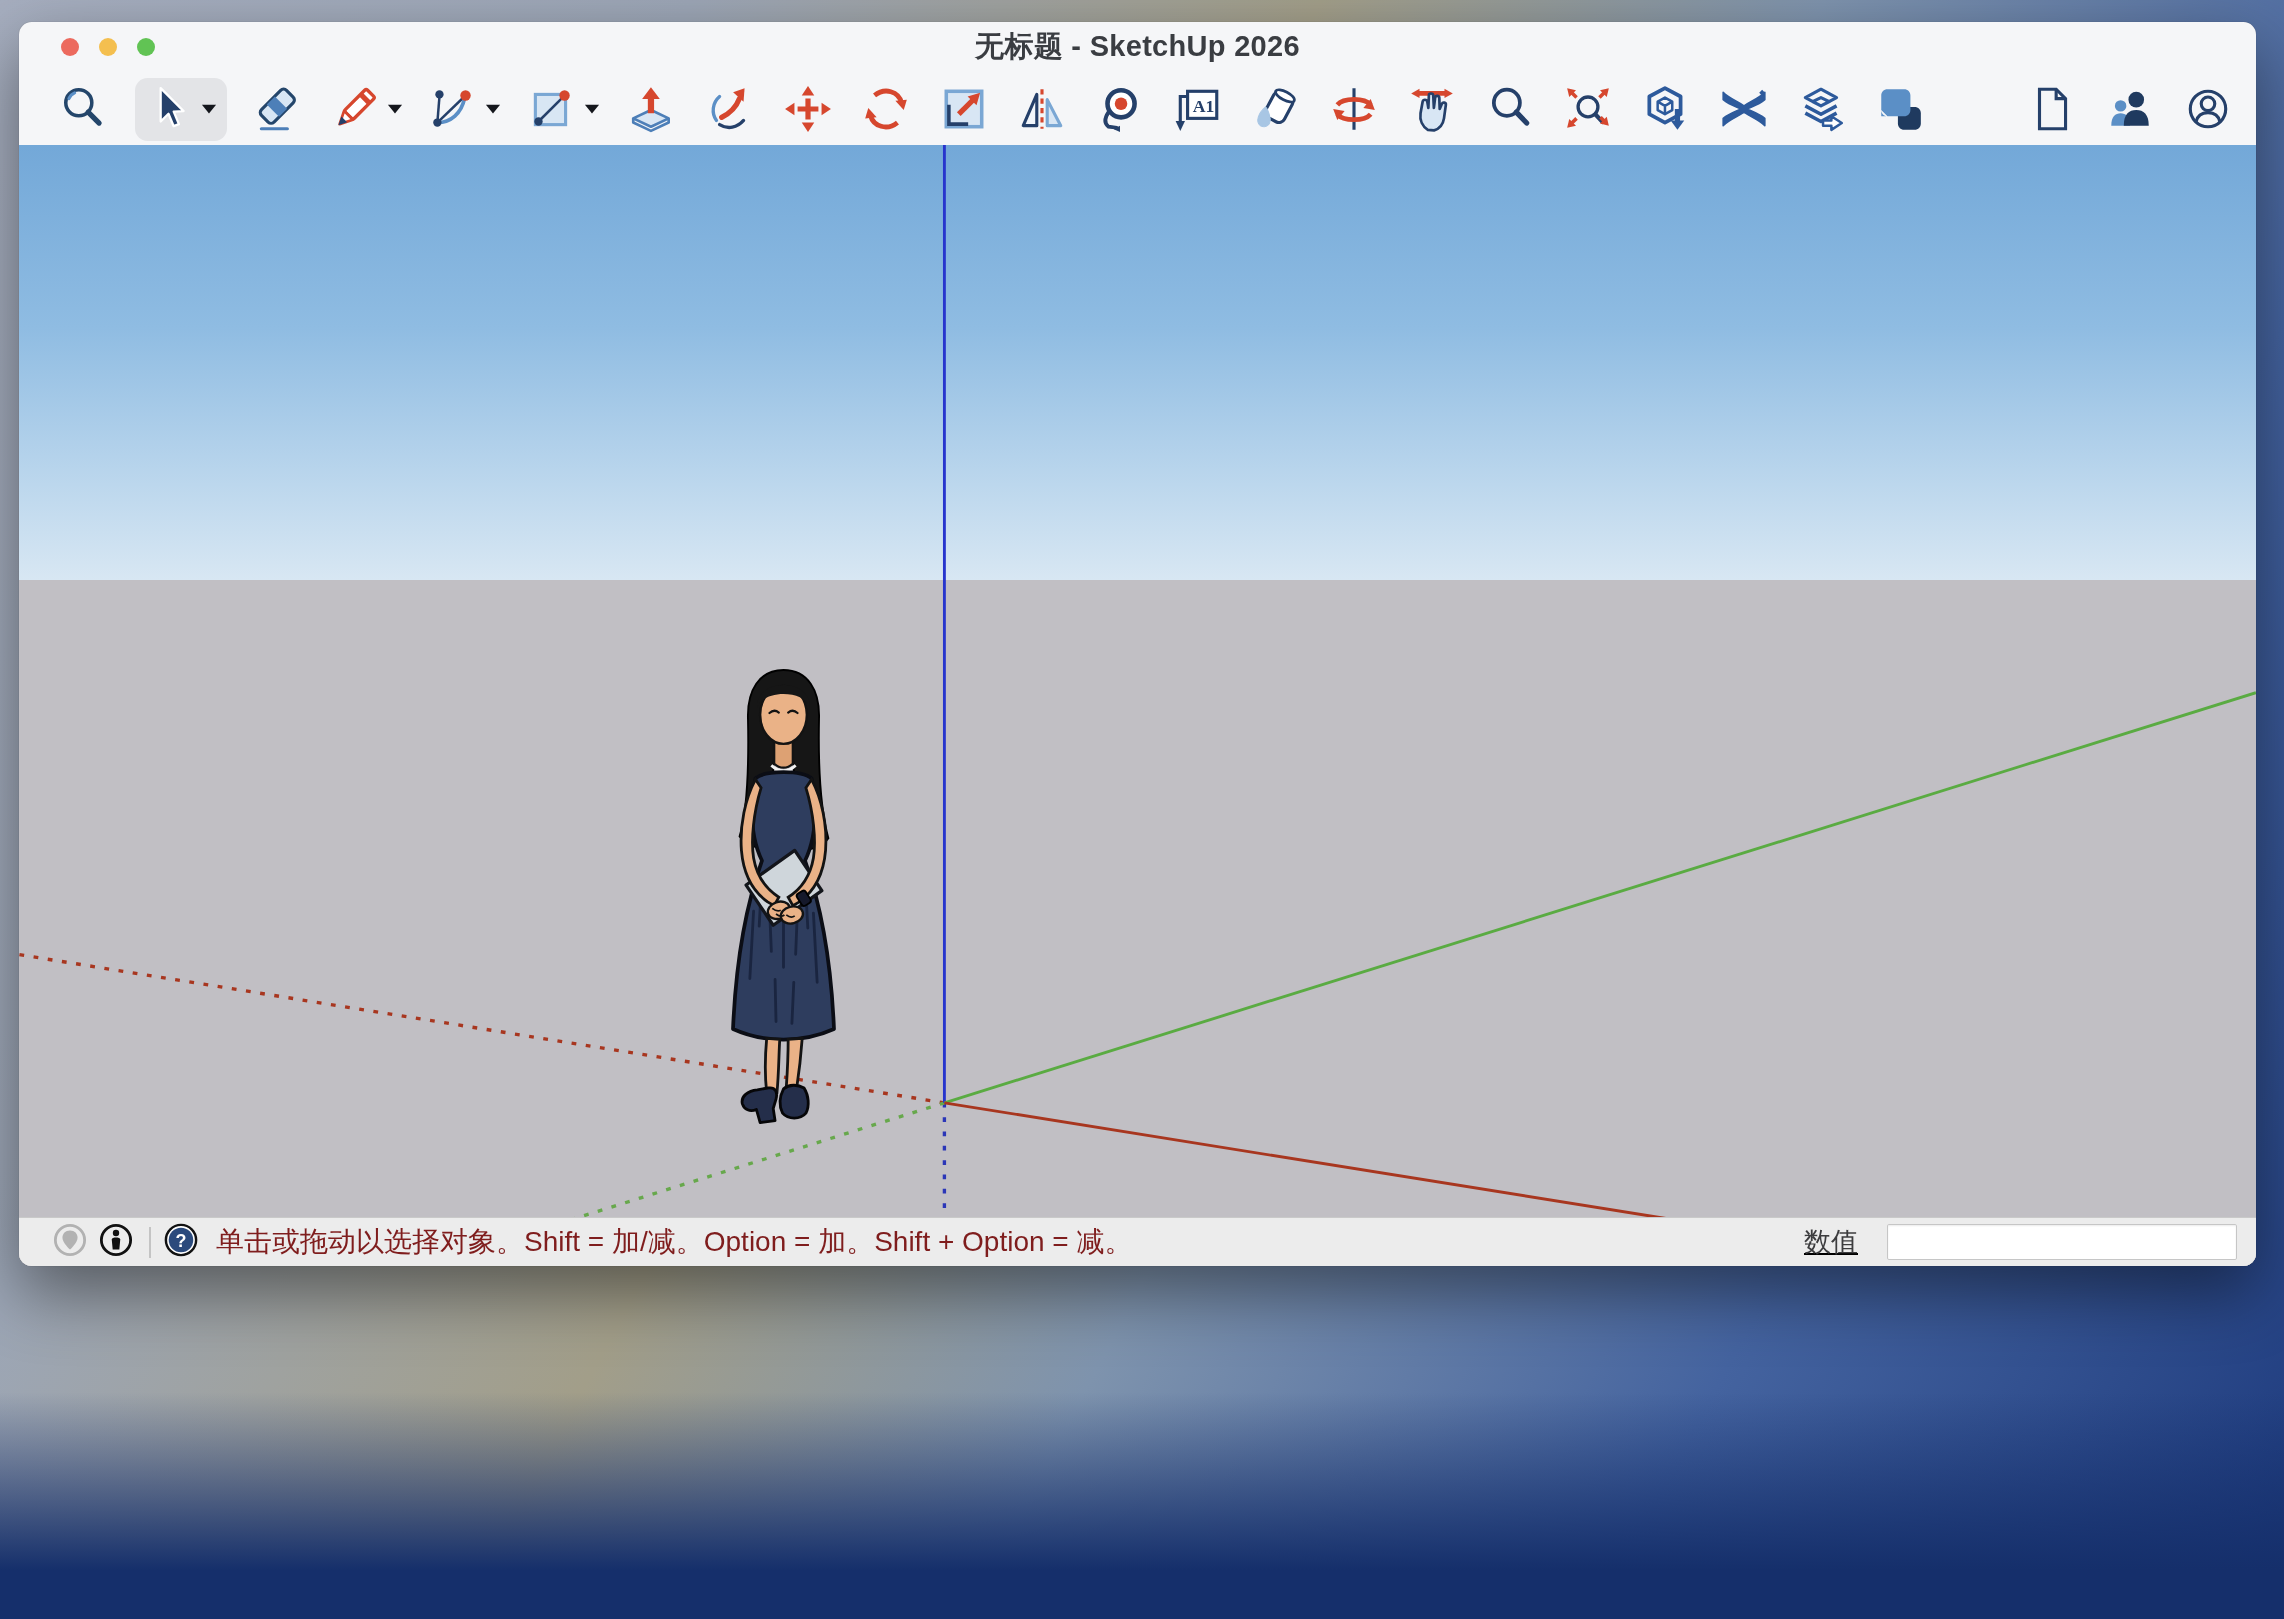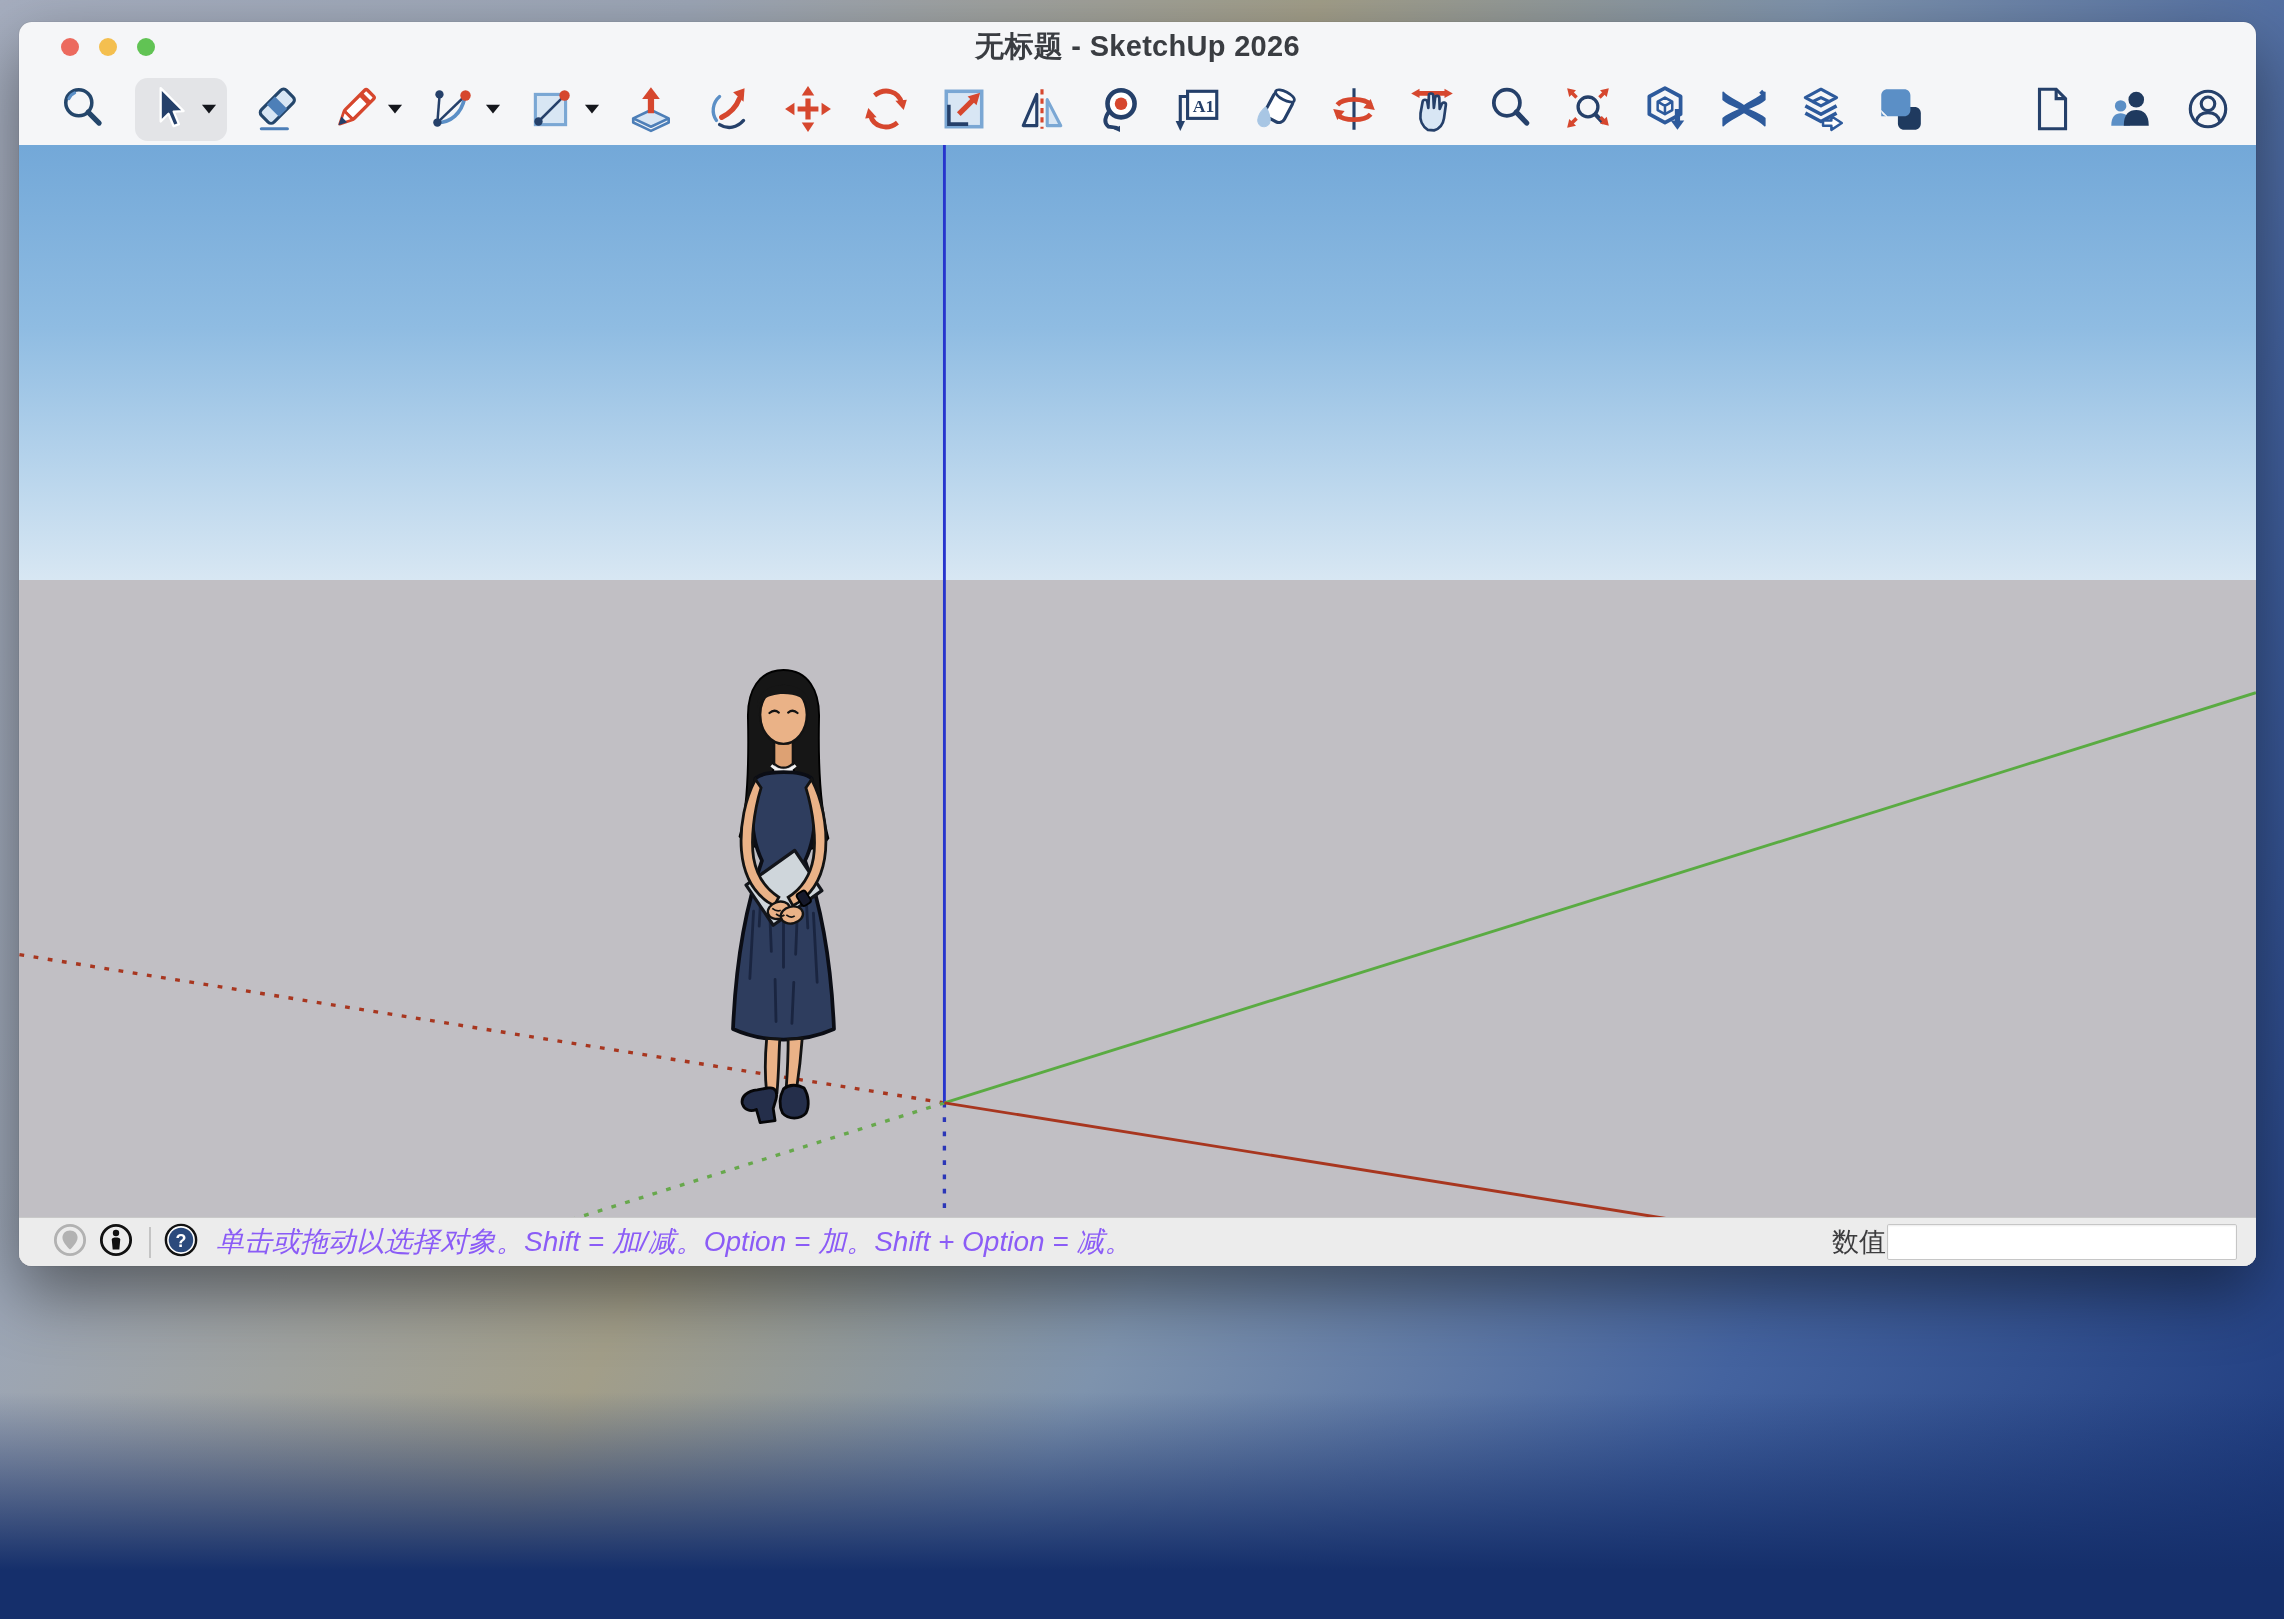--- a/index.html
+++ b/index.html
@@ -37,22 +37,22 @@
   .axes{ position:absolute; left:0; top:0; }
   .figure{ position:absolute; left:671px; top:517px; }
   
   .statusbar{
     position:absolute; left:0; bottom:0; width:2237px; height:49px;
     background:#ececec; border-top:1px solid #c9c9c9;
     display:flex; align-items:center; padding:0 19px 0 34px;
   }
   .sb-icon{ width:34px; height:34px; flex:0 0 auto; margin-right:12.4px; }
   .sb-divider{ width:1.9px; height:31px; background:#c4c4c4; margin:0 13.4px 0 2.9px; flex:0 0 auto; }
-  .hint{ font-size:28px; color:#8b5cf6; margin-left:5.7px; white-space:nowrap;font-style:italic; }
-  .measure{ margin-left:auto; display:flex; align-items:flex-end; gap:1px; }
+  .hint{ font-size:28px; color:#7f1d1d; margin-left:5.7px; white-space:nowrap; }
+  .measure{ margin-left:auto; display:flex; align-items:flex-end; gap:29px;text-decoration:underline; }
   .measure-label{ font-size:27px; color:#3c3c3e; }
   .measure-input{
     width:350px; height:36px; background:#ffffff; border:1px solid #c6c6c6;
     border-radius:1.9px; font-size:25px; padding:0 7.6px; font-family:"Liberation Sans",sans-serif;
     box-shadow:inset 0 1px 1.9px rgba(0,0,0,.08);
   }
 </style>
 </head>
 <body>
 

